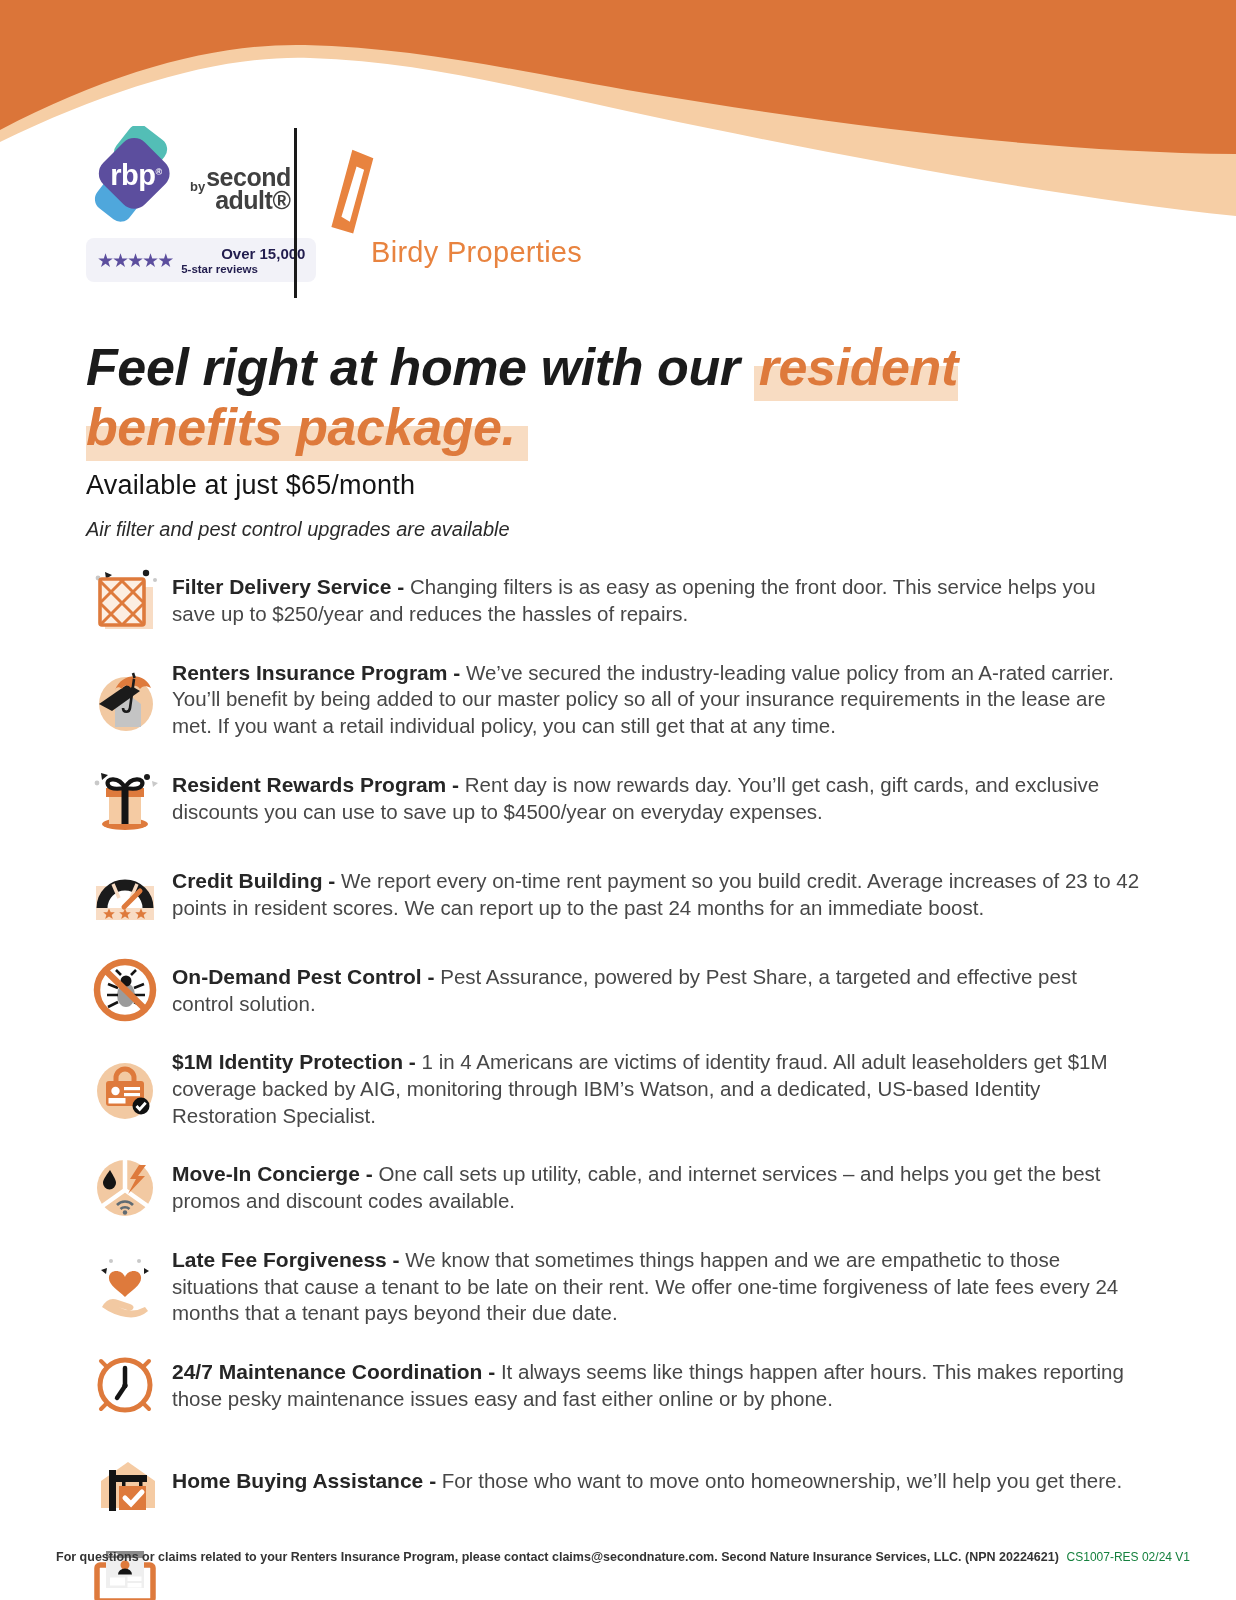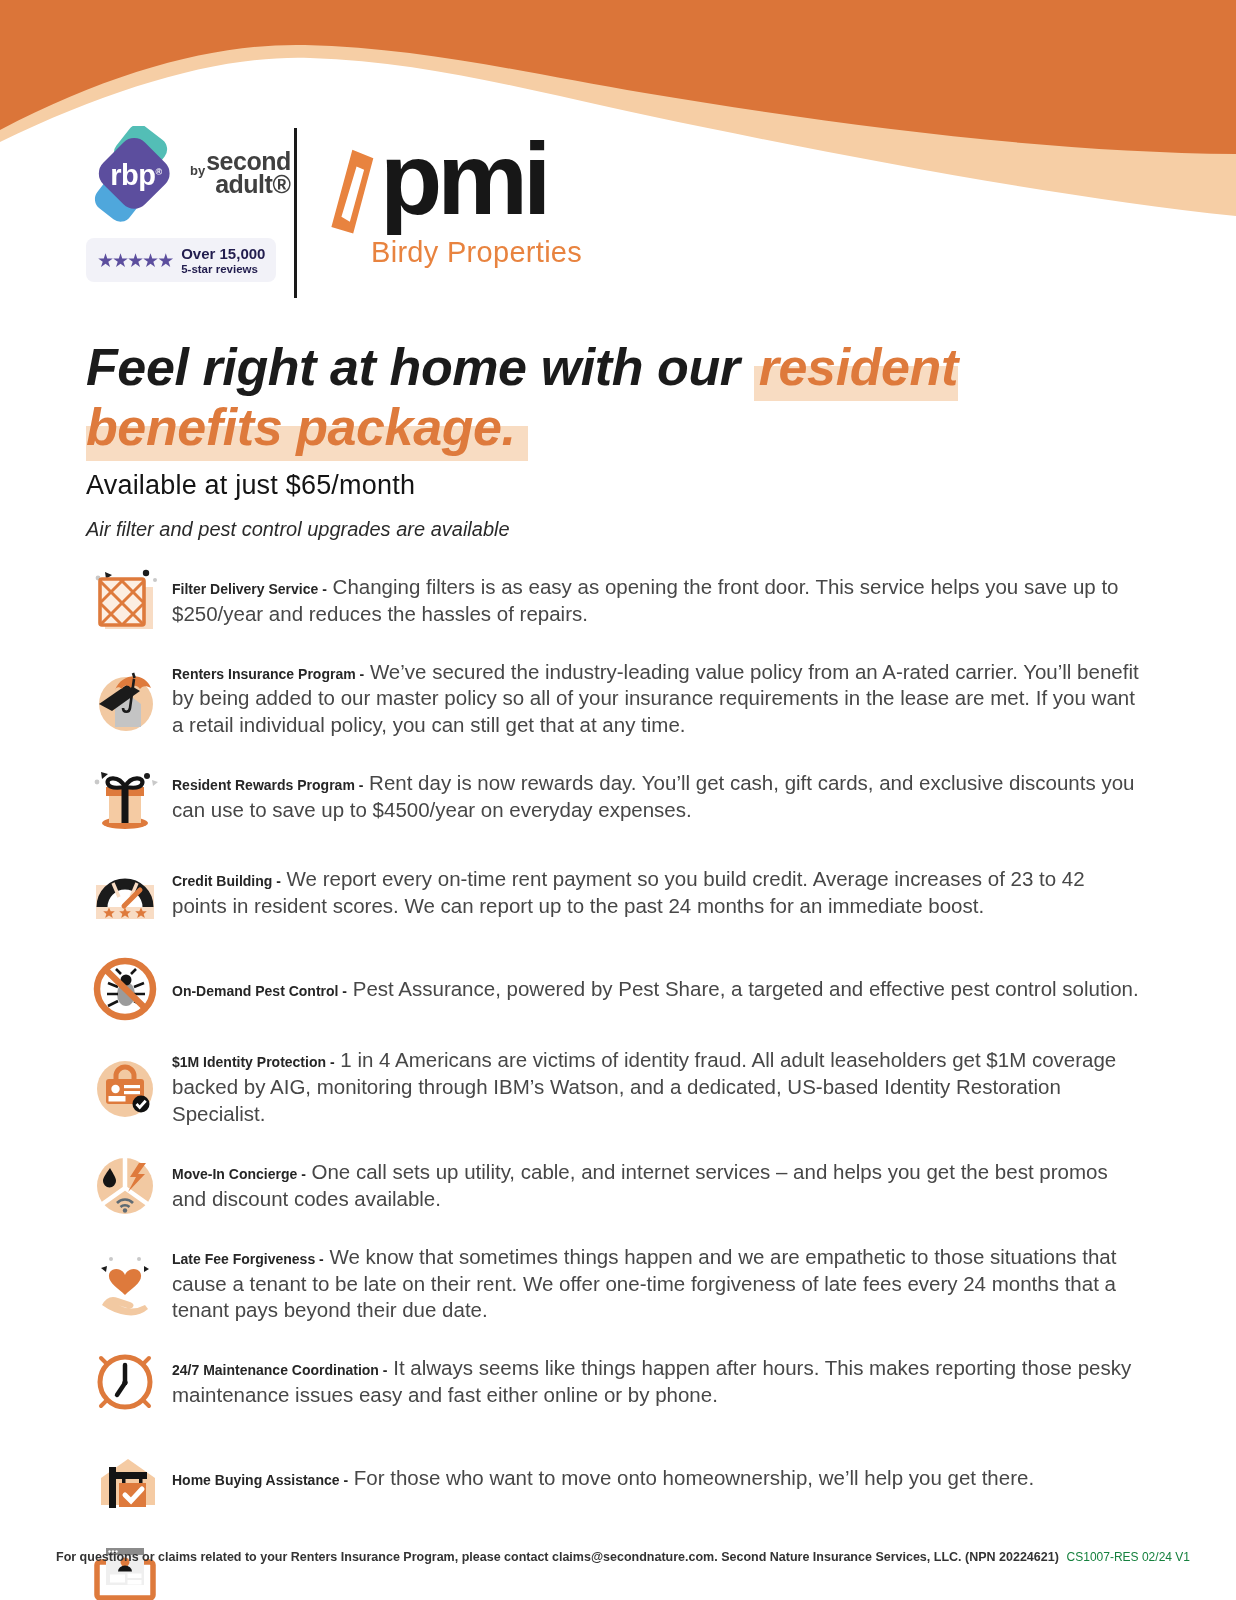--- a/index.html
+++ b/index.html
@@ -7,38 +7,38 @@
     position:relative; width:1236px; height:1600px; margin:0 auto;
     background:#ffffff; overflow:hidden;
     font-family:"Liberation Sans", sans-serif; color:#262626;
   }
   
   .wave { position:absolute; top:0; left:0; width:1236px; height:320px; display:block; }
 
   
   .logos { position:absolute; top:126px; left:86px; display:flex; align-items:flex-start; }
   .rbp-col { width:190px; }
-  .rbp-top { display:flex; }
+  .rbp-top { display:flex;align-items:center; }
   .rbp-mark { position:relative; width:100px; height:102px; flex:0 0 auto; }
   .rbp-mark svg { width:100px; height:102px; display:block; }
   .mark-label {
     position:absolute; top:50%; left:50%; transform:translate(-50%,-54%);
     color:#fff; font-weight:bold; font-size:29px; letter-spacing:-0.5px;
   }
   .mark-label sup { font-size:9px; }
   .byline { margin:24px 0 0 4px; color:#404040; font-weight:bold; line-height:0.92; white-space:nowrap; }
   .byline .by { font-size:13px; vertical-align:18px; margin-right:1px; font-weight:bold; }
   .byline .bl { display:inline-block; font-size:25px; letter-spacing:-0.5px; }
   .byline .l2 { display:block; margin-left:9px; }
   .reviews-badge {
     margin-top:10px; background:#F2F2F8; border-radius:8px;
     padding:7px 11px; display:flex; align-items:center; gap:9px; width:max-content;
   }
   .reviews-badge .stars { color:#5C4E9E; font-size:19px; letter-spacing:-2px; }
-  .reviews-badge .b1 { display:block; font-size:15px; font-weight:bold; color:#221D4E; }
+  .reviews-badge .b1 { display:block; font-size:15px; font-weight:bold; color:#221D4E;margin-left:40px; }
   .reviews-badge .b2 { display:block; font-size:11.5px; font-weight:bold; color:#221D4E; margin-top:1px; }
 
   .logo-divider { width:3px; height:170px; background:#1a1a1a; margin:2px 26px 0 18px; }
 
   .pmi-col { margin-top:10px; }
   .pmi-row { display:flex; align-items:flex-start; }
   .pmi-mark { width:52px; height:92px; margin-top:8px; flex:0 0 auto; }
   .pmi-name { font-size:102px; font-weight:bold; color:#171717; line-height:0.86; letter-spacing:-5px; margin-left:5px; }
   .pmi-sub { color:#E8833F; font-size:29px; margin:0 0 0 48px; letter-spacing:0.3px; }
 
@@ -52,21 +52,21 @@
   }
   .hero-sub { margin:12px 0 0; font-size:27px; font-weight:normal; color:#141414; letter-spacing:0.2px; }
   .hero-note { margin:17px 0 0; font-size:20px; font-style:italic; color:#2a2a2a; }
 
   
   .benefits { margin-top:22px; }
   .benefit { display:flex; align-items:center; margin-bottom:20px; min-height:76px; }
   .icon-box { width:78px; flex:0 0 78px; display:flex; justify-content:center; align-items:center; }
   .icon-box svg { width:72px; height:72px; display:block; }
   .benefit-text { margin:0 0 0 8px; font-size:20.5px; color:#474747; line-height:1.31; max-width:968px; }
-  .benefit-text strong { color:#262626; font-size:14px; }
+  .benefit-text strong { color:#262626; font-size:21px; }
 
   
   .footer { position:absolute; left:56px; right:46px; bottom:36px; display:flex; justify-content:space-between; align-items:baseline; }
   .footer-left  { font-size:12.5px; font-weight:bold; color:#333; }
   .footer-right { font-size:12px; color:#15803d; }
 </style>
 </head>
 <body>
 
 <div class="page">
@@ -100,21 +100,20 @@
       </div>
     </div>
 
     <div class="logo-divider"></div>
 
     <div class="pmi-col">
       <div class="pmi-row">
         <svg class="pmi-mark" viewBox="0 0 62 104">
           <path fill="#E8833F" fill-rule="evenodd" d="M10 96 L35 4 L60 14 L36 104 Z M22 84 L40 24 L49 28 L32 90 Z"></path>
         </svg>
-        <span class="pmi-name">pmi</span>
       </div>
       <div class="pmi-sub">Birdy Properties</div>
     </div>
   </header>
 
   <main class="content">
     <h1><span>Feel right at home with our</span> <span class="hl">resident benefits package.</span></h1>
     <p class="hero-sub">Available at just $65/month</p>
     <p class="hero-note">Air filter and pest control upgrades are available</p>
 

